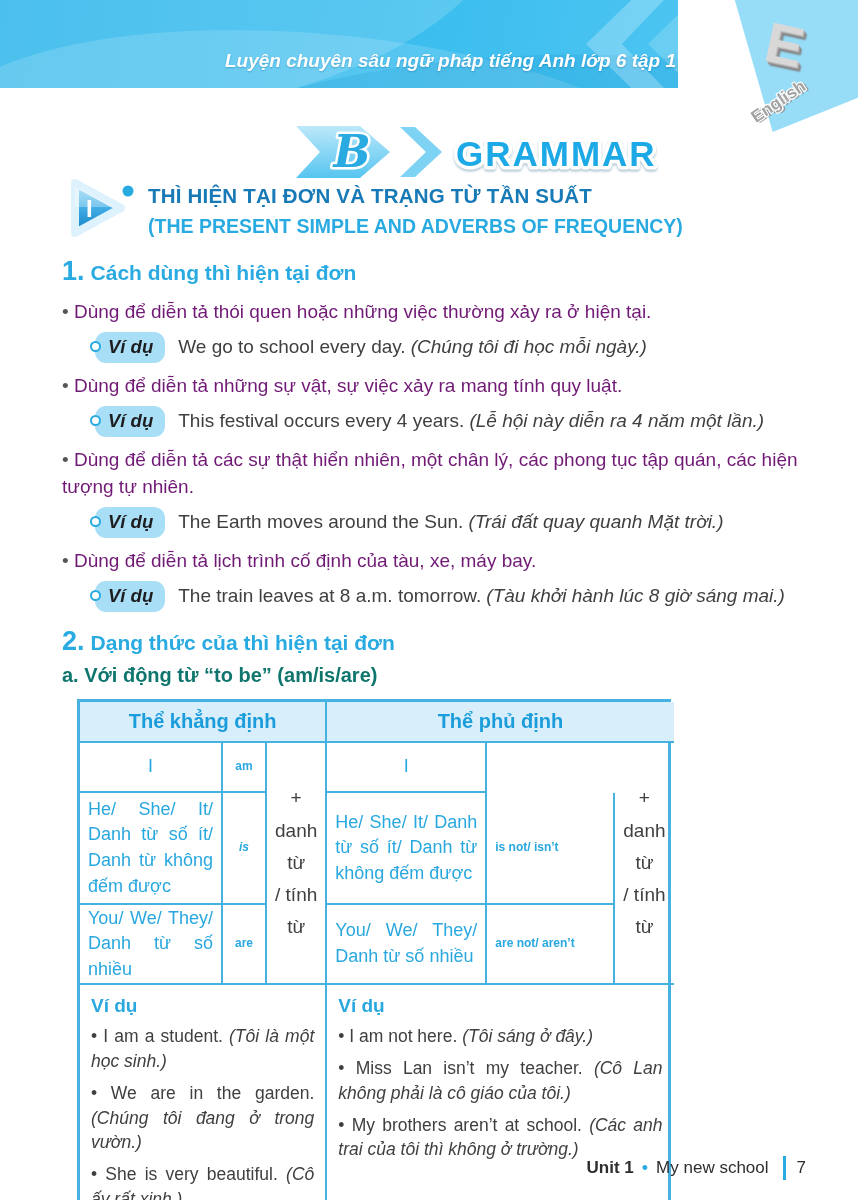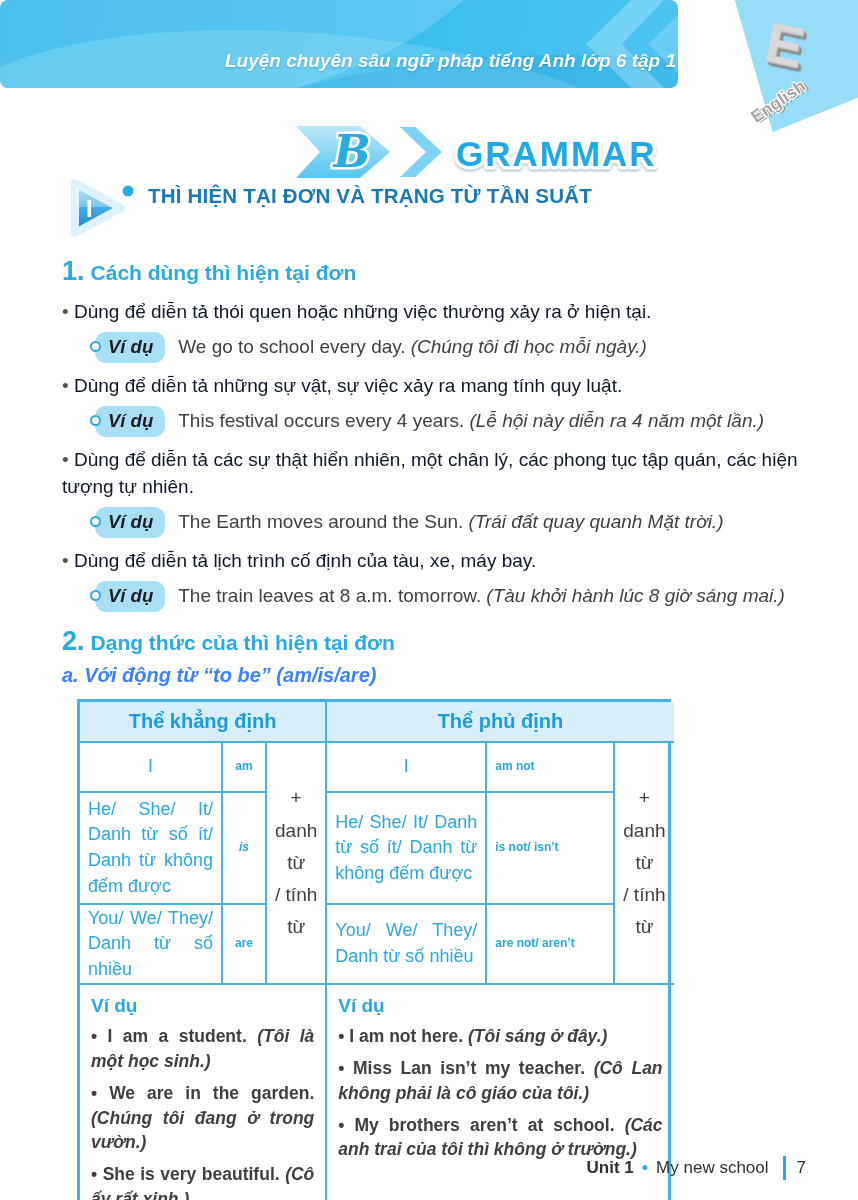--- a/index.html
+++ b/index.html
@@ -1,21 +1,21 @@
 <!DOCTYPE html>
 <html><head>
 <meta charset="utf-8">
 <style>
   html,body{margin:0;padding:0;background:#fff;}
   .page{position:relative;width:858px;height:1200px;background:#fff;overflow:hidden;
         font-family:"Liberation Sans","DejaVu Sans",sans-serif;color:#3f3f41;}
 
   
   .banner{position:absolute;left:0;top:0;width:678px;height:88px;overflow:hidden;
-          background:linear-gradient(100deg,#2ab4ea 0%,#38bdee 55%,#4cc4f1 100%);border-radius:8px;}
+          background:linear-gradient(100deg,#2ab4ea 0%,#38bdee 55%,#4cc4f1 100%);}
   .sw{position:absolute;border-radius:50%;}
   .sw1{left:-120px;top:-150px;width:620px;height:260px;background:rgba(255,255,255,.16);transform:rotate(-10deg);}
   .sw2{left:-60px;top:34px;width:760px;height:250px;background:rgba(255,255,255,.15);transform:rotate(5deg);}
   .sw3{left:90px;top:56px;width:860px;height:300px;background:rgba(0,130,190,.14);transform:rotate(-3deg);}
   .chv{position:absolute;top:0;height:88px;width:78px;background:rgba(255,255,255,.25);
        clip-path:polygon(100% 0,58% 0,0 50%,58% 100%,100% 100%,46% 50%);}
   .chv.c1{left:586px;}
   .chv.c2{left:648px;background:rgba(255,255,255,.18);}
   .banner-title{position:absolute;top:50px;left:0;width:676px;text-align:right;
                 font-size:19px;font-weight:bold;font-style:italic;color:#fff;
@@ -37,22 +37,22 @@
   .play-svg{position:absolute;left:0;top:0;}
   .lesson-titles{position:absolute;left:84px;top:10px;width:640px;}
   .lesson-vi{font-size:20.5px;font-weight:bold;color:#1779b5;letter-spacing:.2px;}
   .lesson-en{font-size:19.5px;font-weight:bold;color:#29abe2;margin-top:7px;}
 
   
   .content{position:absolute;left:62px;top:256px;width:736px;}
   .sec-h{margin:0 0 10px 0;color:#29abe2;font-weight:bold;font-size:21px;line-height:30px;}
   .sec-h .sec-num{font-size:27px;margin-right:6px;}
   .sec-h2{margin:14px 0 6px 0;}
-  .subsec{color:#3b82f6;font-weight:bold;font-style:italic;font-size:20px;margin:0 0 12px 0;}
-  .bullet-line{font-size:19px;line-height:27px;margin:0 0 7px 0;color:#0f172a;}
+  .subsec{color:#0f766e;font-weight:bold;font-size:20px;margin:0 0 12px 0;}
+  .bullet-line{font-size:19px;line-height:27px;margin:0 0 7px 0;color:#701a75;}
   .bullet-line::before{content:"• ";color:#555;}
   .example-line{margin:0 0 9px 33px;font-size:19px;line-height:29px;}
   .vidu-pill{display:inline-block;position:relative;background:#a9def7;border-radius:11px;
              padding:0px 12px 2px 13px;font-weight:bold;font-style:italic;font-size:18.5px;color:#1d1d1f;}
   .vidu-ring{position:absolute;left:-5px;top:9px;width:7px;height:7px;border:2.5px solid #29abe2;
              border-radius:50%;background:#fff;}
   .ex-en{margin-left:13px;}
   .ex-vi{font-style:italic;margin-left:5px;}
 
   
@@ -70,21 +70,21 @@
   .gc{border-right:2px solid #45b2e2;border-bottom:2px solid #45b2e2;box-sizing:border-box;
       display:flex;align-items:center;color:#29a8e0;font-size:18px;line-height:1.42;padding:4px 8px;}
   .gc.center{justify-content:center;text-align:center;}
   .gc.just{text-align:justify;}
   .gc.verb{font-weight:bold;font-size:12px;}
   .left .gc.verb{justify-content:center;padding:4px 2px;}
   .gc.comp{grid-column:3;grid-row:1 / span 3;border-right:none;color:#3f3f41;flex-direction:column;
            justify-content:center;text-align:center;font-size:19px;line-height:1.7;}
   .gex{padding:8px 11px 10px 11px;font-size:17.5px;color:#3f3f41;}
   .vidu-h{color:#29a8e0;font-weight:bold;font-size:19px;margin:2px 0 7px 0;}
-  .gex p{margin:0 0 7px 0;line-height:1.42;text-align:justify;font-weight:bold;}
+  .gex p{margin:0 0 7px 0;line-height:1.42;text-align:justify;}
   .gex p::before{content:"• ";}
   .tvi{font-style:italic;}
 
   
   .footer{position:absolute;right:52px;top:1156px;display:flex;align-items:center;font-size:17px;color:#2e2e30;}
   .footer .unit{font-weight:bold;}
   .footer .dot{color:#29abe2;margin:0 8px;font-size:18px;}
   .footer .bar{width:3px;height:24px;background:#29abe2;margin:0 11px 0 14px;}
 </style>
 </head>
@@ -129,20 +129,21 @@
             <stop offset="1" stop-color="#0f7fc4"></stop>
         </linearGradient>
       </defs>
       <path d="M11 9 L57 34 L11 59 Z" fill="url(#pg)" stroke="#ddf2fc" stroke-width="8" stroke-linejoin="round"></path>
       <path d="M11 12 L50 33 L11 33 Z" fill="rgba(255,255,255,0.30)"></path>
       <text x="22" y="43" font-family="Liberation Sans, sans-serif" font-weight="bold" font-size="24" fill="#ffffff">I</text>
       <circle cx="64" cy="17" r="5.5" fill="#29abe2"></circle>
     </svg>
     <div class="lesson-titles">
       <div class="lesson-vi">THÌ HIỆN TẠI ĐƠN VÀ TRẠNG TỪ TẦN SUẤT</div>
+      <div class="lesson-en">(THE PRESENT SIMPLE AND ADVERBS OF FREQUENCY)</div>
     </div>
   </div>
 
   <div class="content">
 
     <div class="sec-h">
       <span class="sec-num">1.</span><span>Cách dùng thì hiện tại đơn</span>
     </div>
 
     <div class="bullet-line"><span>Dùng để diễn tả thói quen hoặc những việc thường xảy ra ở hiện tại.</span></div>
@@ -191,21 +192,20 @@
           <p><span>I am a student.</span> <span class="tvi">(Tôi là một học sinh.)</span></p>
           <p><span>We are in the garden.</span> <span class="tvi">(Chúng tôi đang ở trong vườn.)</span></p>
           <p><span>She is very beautiful.</span> <span class="tvi">(Cô ấy rất xinh.)</span></p>
         </div>
       </div>
 
       <div class="ghalf right">
         <div class="ghead">Thể phủ định</div>
         <div class="gbody">
           <div class="gc center" style="grid-column:1;grid-row:1;">I</div>
-          <div class="gc verb" style="grid-column:2;grid-row:1;">am not</div>
           <div class="gc just" style="grid-column:1;grid-row:2;">He/ She/ It/ Danh từ số ít/ Danh từ không đếm được</div>
           <div class="gc verb" style="grid-column:2;grid-row:2;">is not/ isn’t</div>
           <div class="gc just" style="grid-column:1;grid-row:3;">You/ We/ They/ Danh từ số nhiều</div>
           <div class="gc verb" style="grid-column:2;grid-row:3;">are not/ aren’t</div>
           <div class="gc comp">
             <div>+ danh từ</div>
             <div>/ tính từ</div>
           </div>
         </div>
         <div class="gex">

